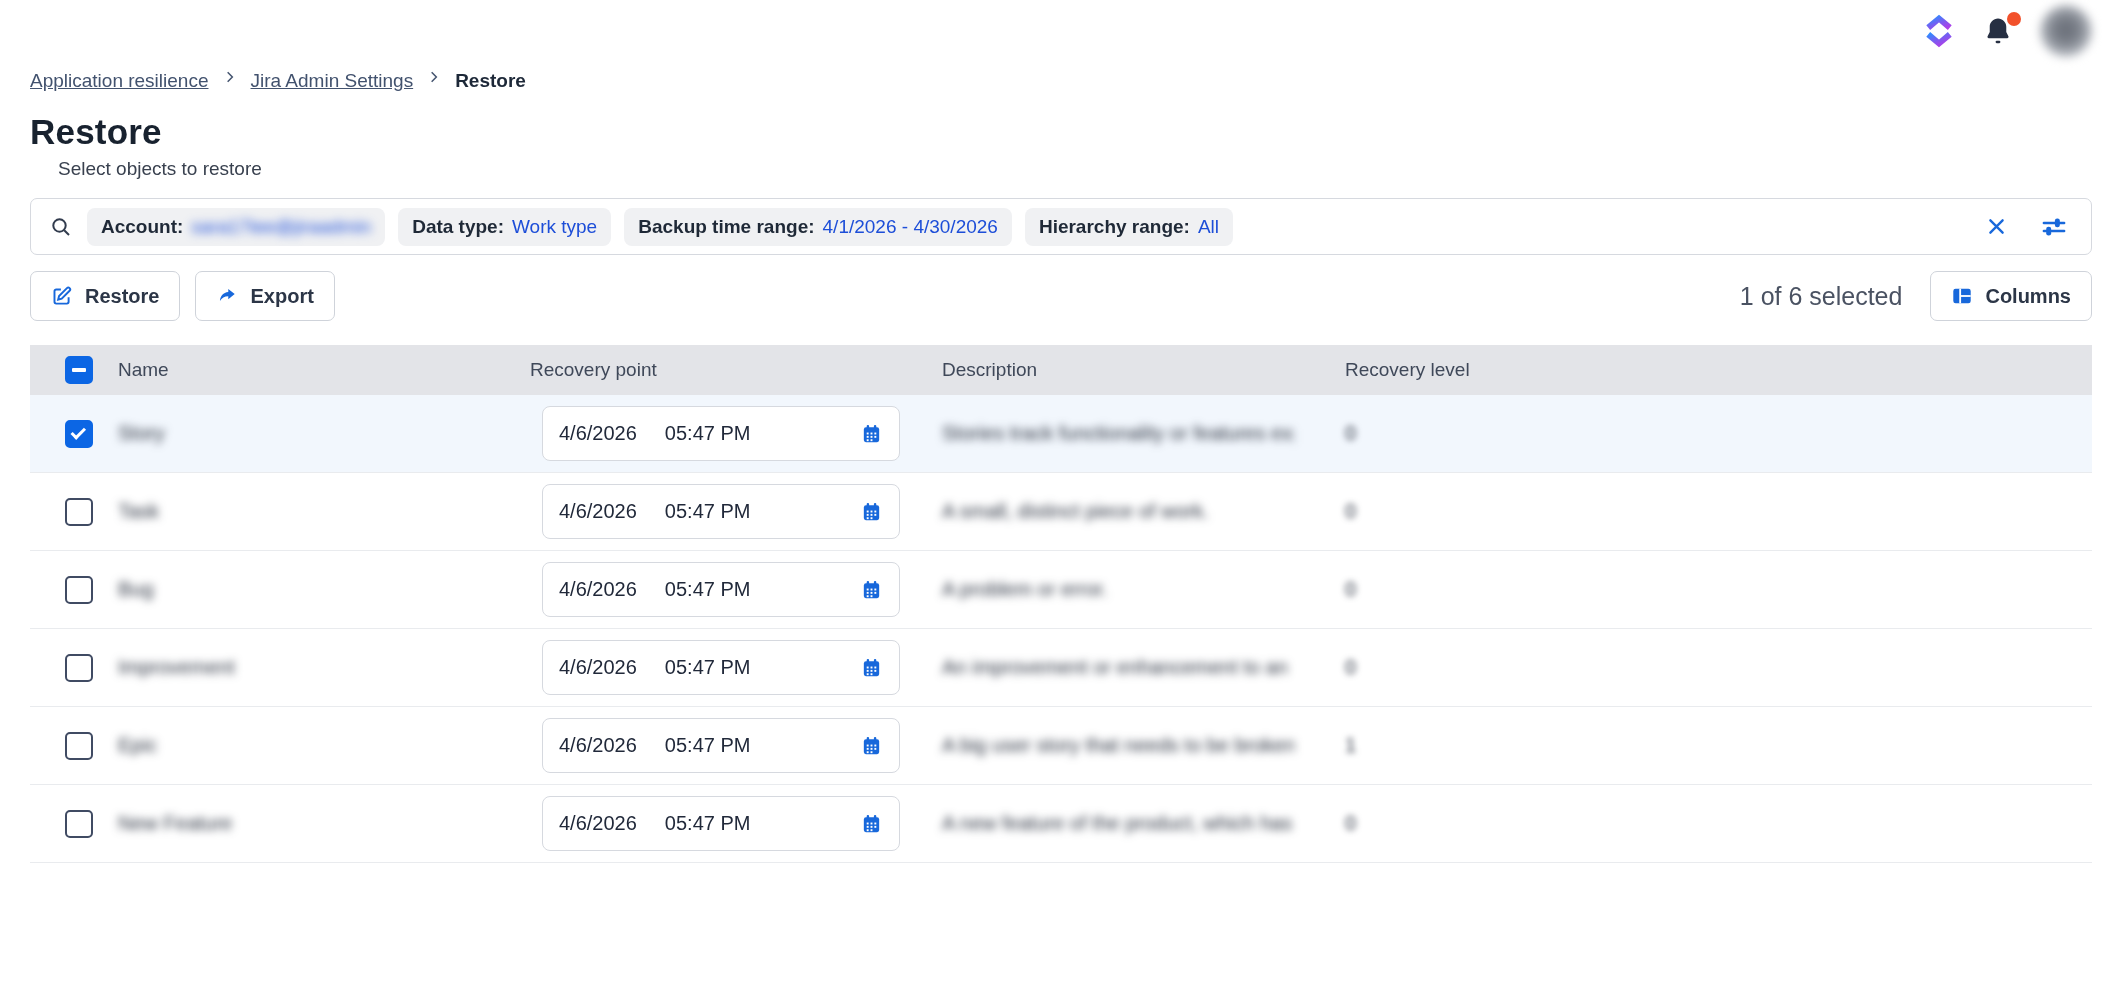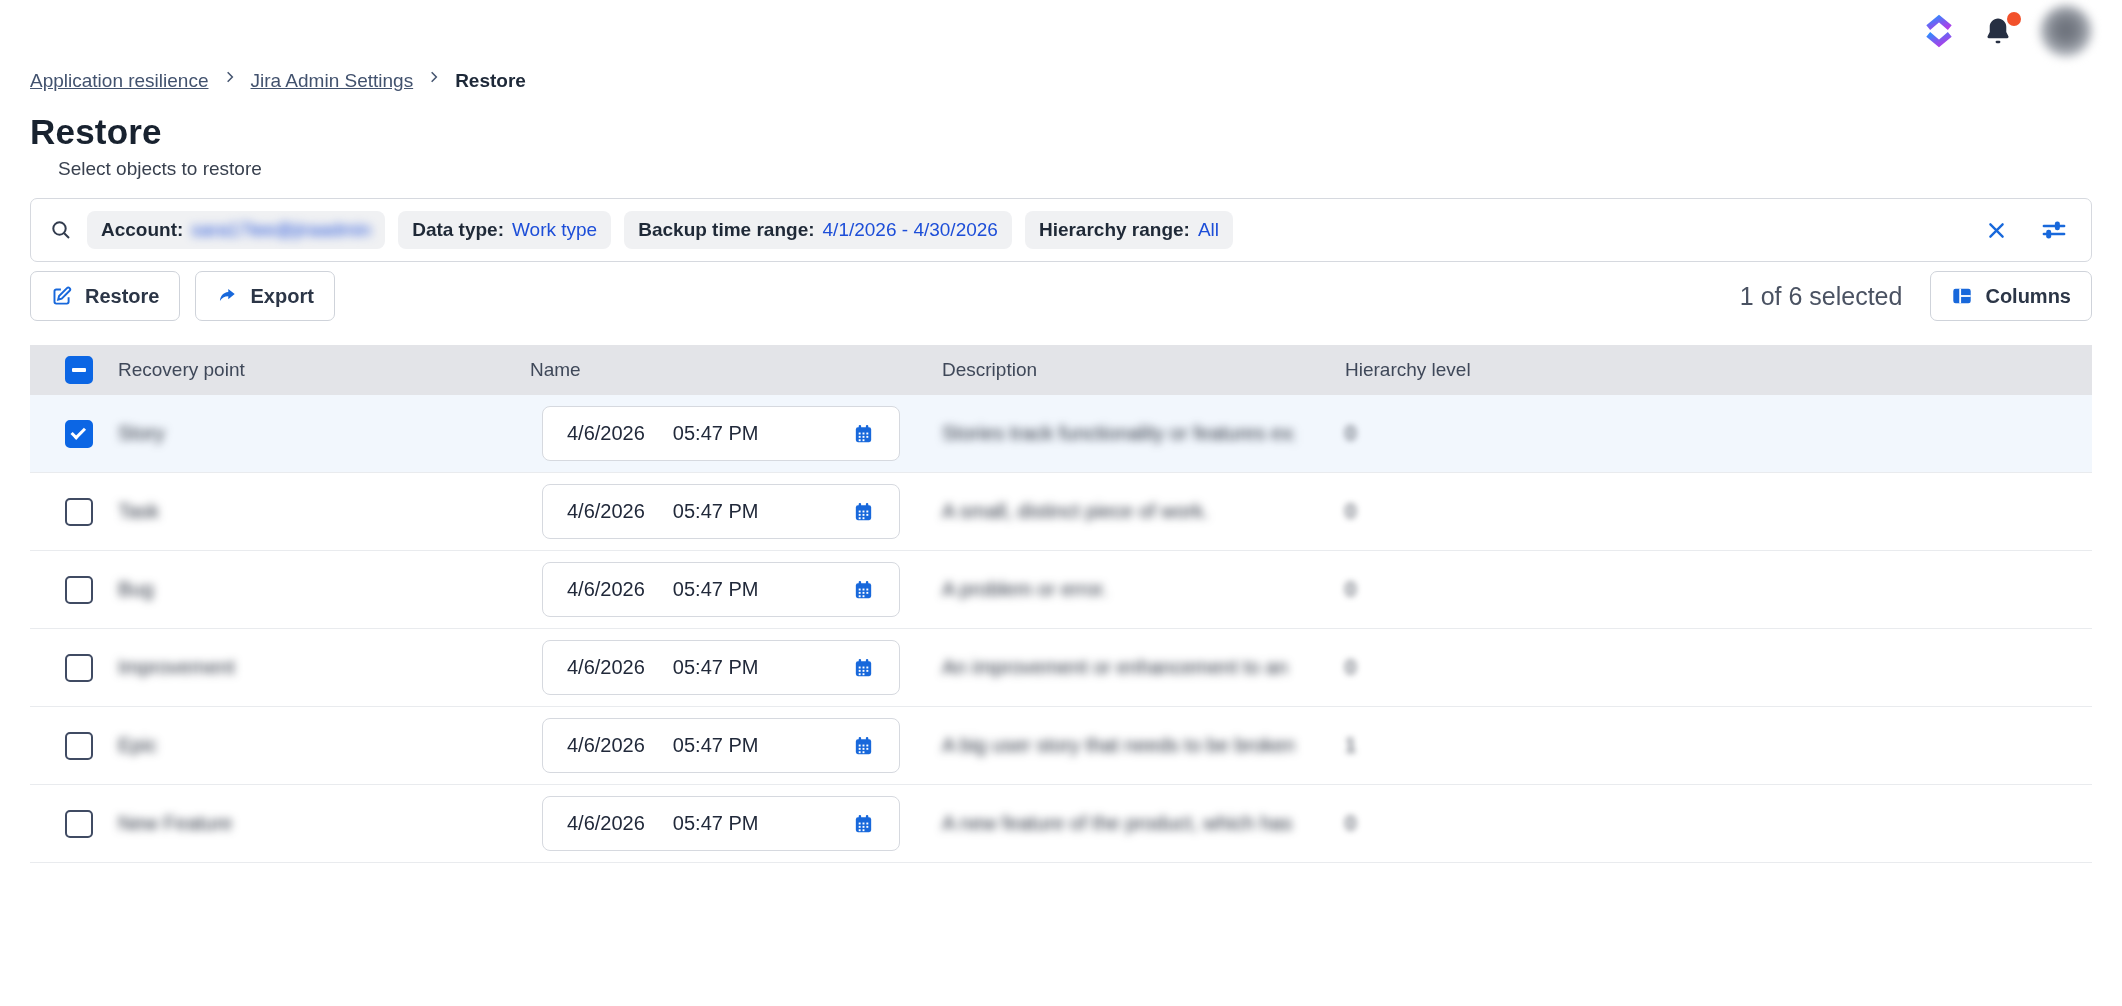--- a/index.html
+++ b/index.html
@@ -38,21 +38,21 @@
   .crumb-link { color:#42526e; text-decoration:underline; cursor:pointer; }
   .crumb-current { color:#1d2838; font-weight:700; }
   .crumb-sep { display:flex; align-items:center; }
 
   
   .page-title { position:absolute; top:112px; left:30px; font-size:35px; font-weight:700; color:#18222f; letter-spacing:.2px;}
   .page-subtitle { position:absolute; top:158px; left:30px; font-size:19px; color:#39414f;margin-left:28px; }
 
   
   .filterbar {
-    position:absolute; top:198px; left:30px; right:30px; height:64px;
+    position:absolute; top:198px; left:30px; right:30px; height:57px;
     border:1.5px solid #d6d9df; border-radius:7px; background:#fff;
     display:flex; align-items:center; padding:0 18px; gap:14px;
   }
   .chips { display:flex; align-items:center; gap:13px; }
   .chip {
     background:#f0f1f3; border-radius:8px; height:38px;
     display:flex; align-items:center; padding:0 14px;
     font-size:19px; white-space:nowrap; cursor:default;
   }
   .chip .chip-label { font-weight:700; color:#1f2937; margin-right:8px; }
@@ -99,21 +99,21 @@
   .checkmark {
     width:14px; height:8px; border-left:3px solid #fff; border-bottom:3px solid #fff;
     transform: rotate(-45deg) translate(1px,-2px);
   }
   .minusmark { width:14px; height:3.5px; background:#fff; border-radius:1px; }
 
   
   .date-input {
     margin-left:30px; width:358px; height:55px; background:#fff;
     border:1.5px solid #d6d9df; border-radius:8px;
-    display:flex; align-items:center; padding:0 24px; gap:28px;
+    display:flex; align-items:center; padding:0 16px; gap:28px;
     font-size:20px; color:#21293a; cursor:text;
   }
   .date-input .cal { margin-left:auto; display:flex; cursor:pointer; }
 </style>
 </head>
 <body>
 
 <div class="topbar">
   <span class="icon-btn">
     <svg width="34" height="34" viewBox="0 0 24 24" fill="none">
@@ -233,24 +233,24 @@
 </div>
 
 <div class="table">
 
   <div class="t-grid t-header">
     <div class="cb-cell">
       <span class="checkbox indeterminate">
           <span class="minusmark"></span>
         </span>
     </div>
+    <div class="hcell">Name</div>
     <div class="hcell">Recovery point</div>
-    <div class="hcell">Name</div>
     <div class="hcell">Description</div>
-    <div class="hcell">Hierarchy level</div>
+    <div class="hcell">Recovery level</div>
   </div>
 
   <div class="t-grid t-row selected">
     <div class="cb-cell">
         <span class="checkbox checked">
           <span class="checkmark"></span>
         </span>
       </div>
     <div class="name-cell blur-soft">Story</div>
     <div>

